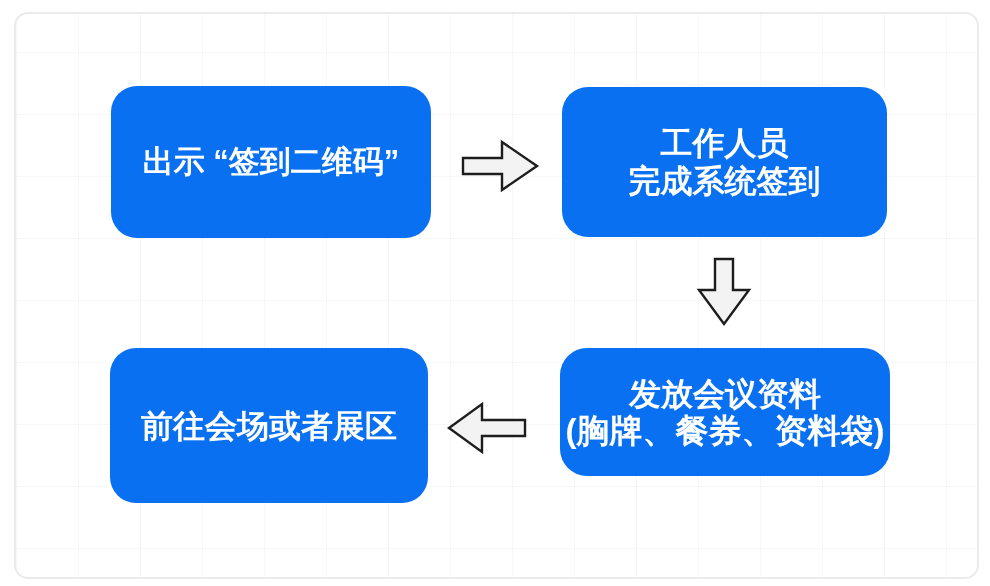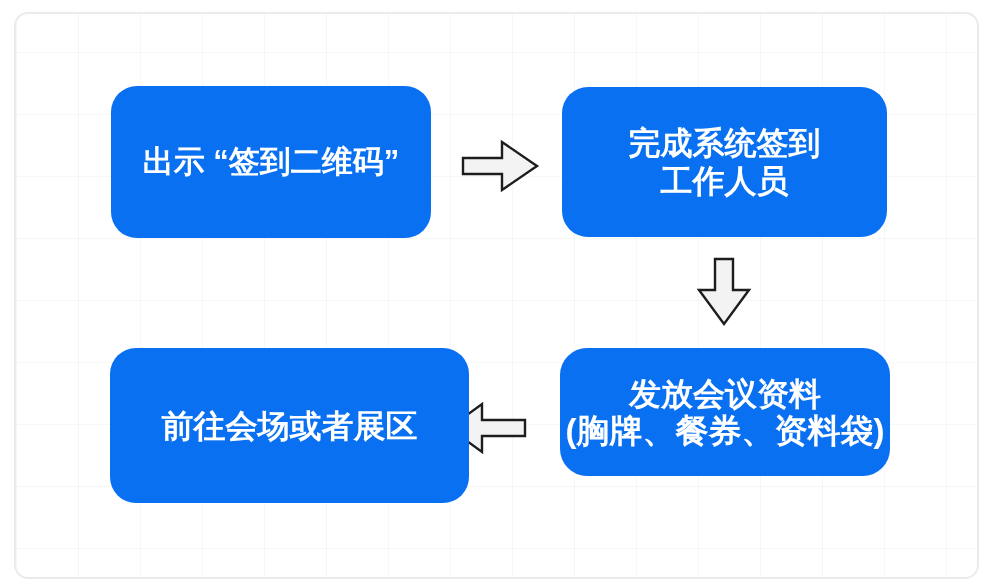--- a/index.html
+++ b/index.html
@@ -43,21 +43,21 @@
     justify-content: center;
     text-align: center;
     font-weight: 700;
   }
   .node .line      { font-size: 32px; line-height: 38px; white-space: nowrap; }
   .node .line-sub  { font-size: 33px; line-height: 36px; white-space: nowrap; }
   .n1 { left: 111px; top:  86px; width: 320px; height: 152px; }
   .n1 .line { font-size: 31px; }
   .n2 { left: 562px; top:  87px; width: 325px; height: 150px; }
   .n3 { left: 560px; top: 348px; width: 330px; height: 128px; border-radius: 27px; }
-  .n4 { left: 110px; top: 348px; width: 359px; height: 155px; }
+  .n4 { left: 110px; top: 348px; width: 318px; height: 155px; }
   .arrow { position: absolute; }
   .arrow polygon {
     fill: var(--arrow-fill, #f3f3f3);
     stroke: var(--arrow-stroke, #1d1d1d);
     stroke-width: 2.4;
     stroke-linejoin: miter;
   }
   .a-right { left: 460px; top: 137px; }
   .a-down  { left: 695px; top: 256px; }
   .a-left  { left: 444px; top: 399px; }
@@ -71,22 +71,22 @@
 
   <div class="node n1">
     <div class="line">出示 “签到二维码”</div>
   </div>
 
   <svg class="arrow a-right" width="80" height="58" viewBox="0 0 80 58" aria-hidden="true">
     <polygon points="3,21 42,21 42,5 77,29 42,53 42,37 3,37"></polygon>
   </svg>
 
   <div class="node n2">
+    <div class="line">工作人员</div>
     <div class="line">完成系统签到</div>
-    <div class="line">工作人员</div>
   </div>
 
   <svg class="arrow a-down" width="58" height="72" viewBox="0 0 58 72" aria-hidden="true">
     <polygon points="20,3 38,3 38,34 54,34 29,68 4,34 20,34"></polygon>
   </svg>
 
   <div class="node n3">
     <div class="line">发放会议资料</div>
     <div class="line-sub">(胸牌、餐券、资料袋)</div>
   </div>

